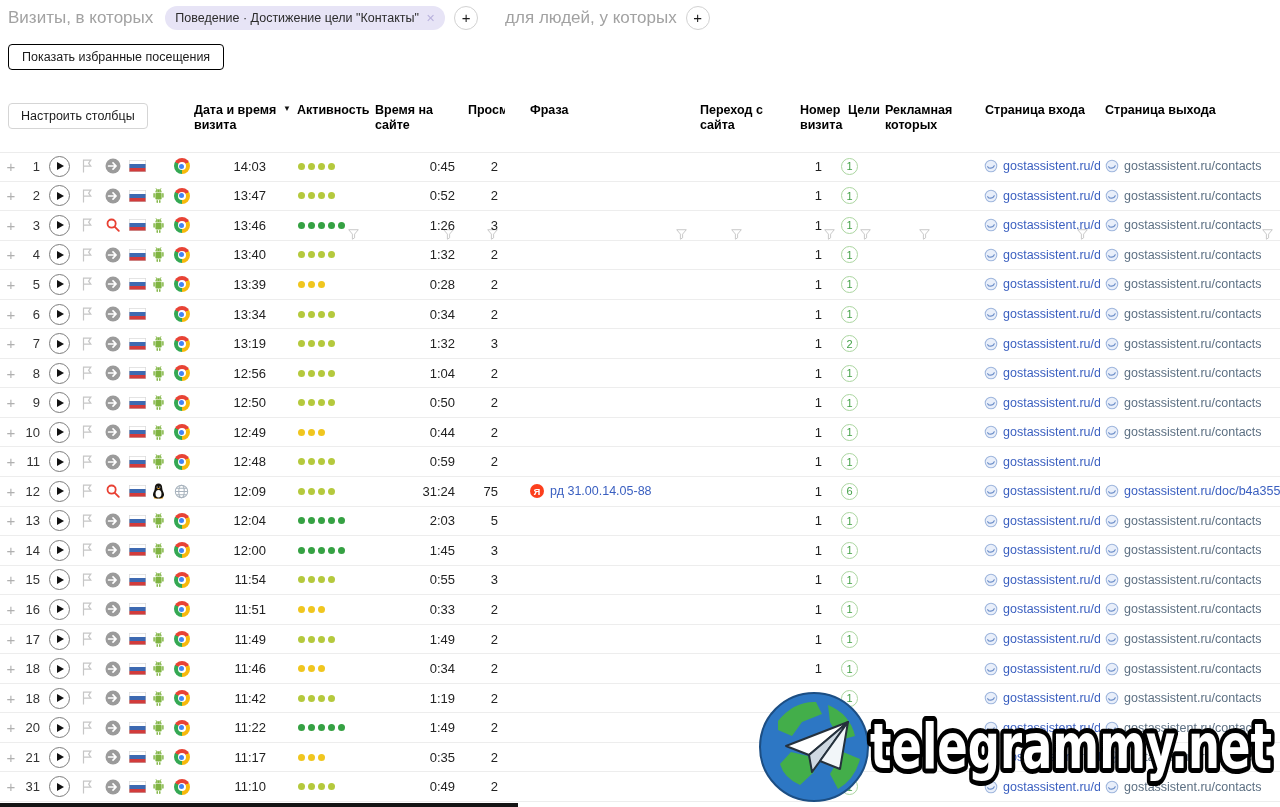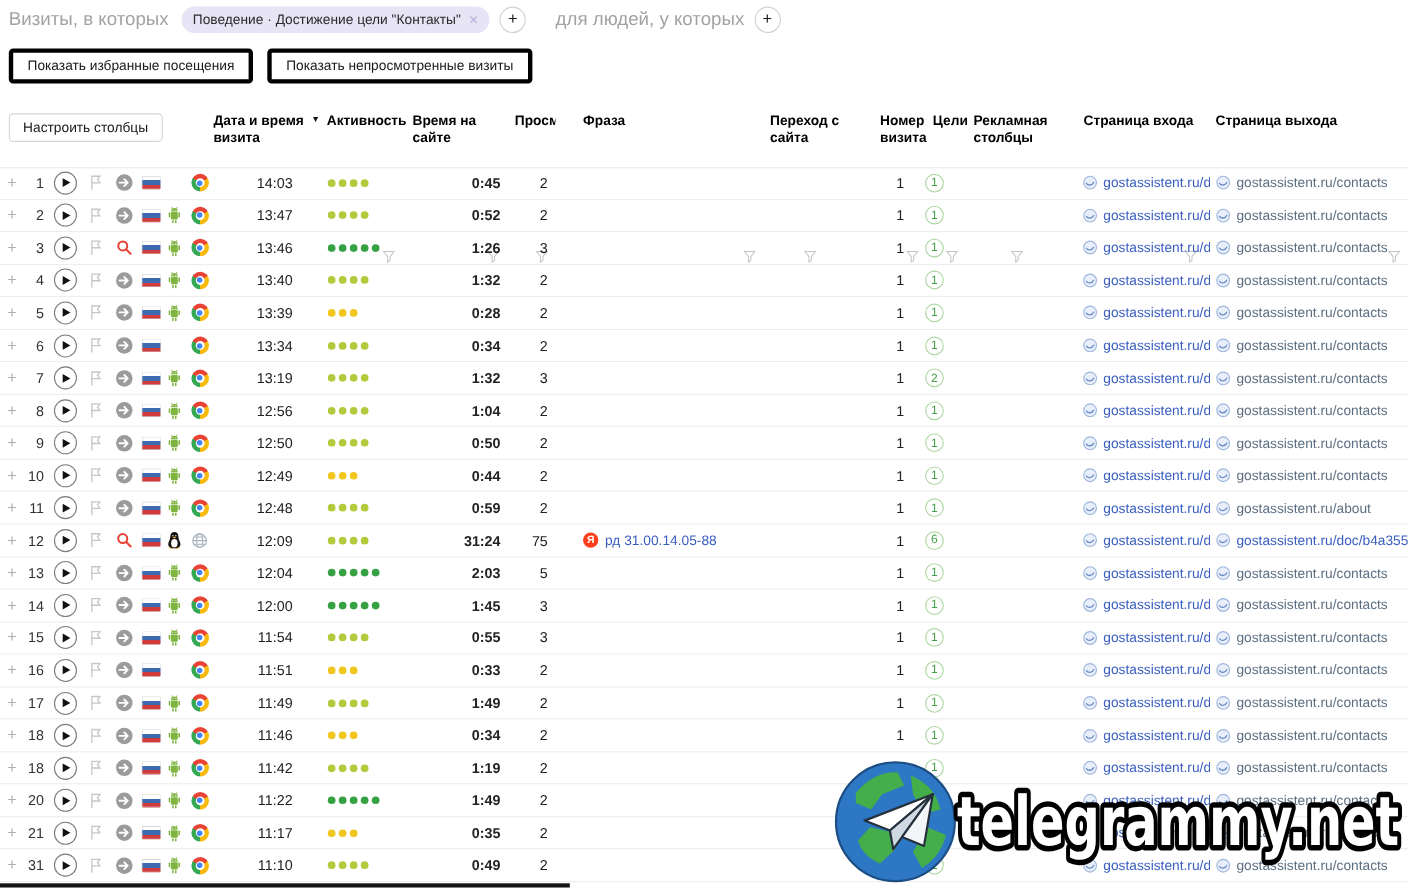--- a/index.html
+++ b/index.html
@@ -11,42 +11,42 @@
   
   .topbar{position:absolute;top:6px;left:8px;display:flex;align-items:center;height:24px;}
   .chip{display:inline-flex;align-items:center;background:#e7e4f6;border-radius:13px;height:24px;
     padding:0 10px;margin-left:12px;font-size:12.5px;color:#2b2b2b;cursor:pointer;white-space:nowrap;}
   .chip-x{margin-left:7px;color:#b9b2dd;font-size:11px;cursor:pointer;}
   .round-add{width:24px;height:24px;border-radius:50%;border:1px solid #d2d2d2;background:#fff;
     color:#1a1a1a;font-size:15px;line-height:20px;text-align:center;margin-left:9px;cursor:pointer;padding:0;}
   .people-label{margin-left:27px;}
   
   .actions{position:absolute;top:44px;left:8px;display:flex;gap:13px;}
-  .actions button{background:#fff;border:4px solid #000000;border-radius:4px;padding:5px 13px;
+  .actions button{background:#fff;border:1px solid #000000;border-radius:4px;padding:5px 13px;
     font-size:12.5px;color:#1a1a1a;font-family:inherit;cursor:pointer;white-space:nowrap;}
   
   .thead{position:absolute;top:95px;left:0;width:1280px;height:57px;border-bottom:1px solid #ececec;}
   .cfg-btn{position:absolute;left:8px;top:8px;background:#fff;border:1px solid #d5d5d5;border-radius:4px;
     padding:5px 12px;font-size:12.5px;color:#1a1a1a;font-family:inherit;cursor:pointer;}
   .hlabel{position:absolute;top:8px;font-size:12.5px;font-weight:bold;color:#000;line-height:15px;}
   .sort-tri{position:absolute;left:283px;top:9px;font-size:8px;color:#111;}
   .funnel{position:absolute;top:131px;cursor:pointer;}
   .clip{overflow:hidden;white-space:nowrap;}
   
   :root{--cols:22px 22px 30px 26px 26px 22px 21px 25px 96px 85px 85px 45px 190px 100px 33px 47px 103px 122px 1fr;}
   .tbody{position:absolute;top:152px;left:0;width:1280px;}
   .trow{display:grid;grid-template-columns:var(--cols);height:29.55px;box-sizing:border-box;
     border-bottom:1px solid #ededed;align-items:center;font-size:13px;}
   .cell{display:flex;align-items:center;height:100%;}
   .c-expand{justify-content:center;color:#b0b0b0;font-size:15px;cursor:pointer;}
   .c-num{justify-content:flex-end;padding-right:4px;color:#333;}
   .c-play,.c-flag,.c-source,.c-country,.c-os,.c-browser{justify-content:center;}
   .c-date{justify-content:flex-end;padding-right:24px;box-sizing:border-box;text-align:center;}
   .c-activity{padding-left:8px;gap:3px;}
-  .c-duration{justify-content:flex-end;padding-right:5px;box-sizing:border-box;font-weight:bold;}
+  .c-duration{justify-content:flex-end;padding-right:5px;box-sizing:border-box;}
   .c-views{justify-content:flex-end;padding-right:7px;box-sizing:border-box;}
   .c-phrase{padding-left:25px;gap:6px;box-sizing:border-box;font-size:12.5px;}
   .c-visitnum{justify-content:flex-end;padding-right:6px;box-sizing:border-box;}
   .c-goals{padding-left:13px;box-sizing:border-box;}
   .c-entry{padding-left:6px;gap:5px;box-sizing:border-box;overflow:hidden;}
   .c-exit{padding-left:5px;gap:5px;box-sizing:border-box;overflow:hidden;}
   .link{color:#3a5fc0;font-size:12.5px;white-space:nowrap;cursor:pointer;}
   .exit-text{color:#5d7083;font-size:12.5px;white-space:nowrap;}
   .exit-text.as-link{color:#3a5fc0;cursor:pointer;}
   .play-btn{width:21px;height:21px;border-radius:50%;border:1.5px solid #7d7d7d;background:#fff;
@@ -80,35 +80,34 @@
       <span>Поведение · Достижение цели "Контакты"</span>
       <span class="chip-x">✕</span>
     </span>
     <button class="round-add">+</button>
     <span class="muted people-label">для людей, у которых</span>
     <button class="round-add">+</button>
   </div>
 
   <div class="actions">
     <button>Показать избранные посещения</button>
-    <button>Показать непросмотренные визиты</button>
   </div>
 
   <div class="thead">
     <button class="cfg-btn">Настроить столбцы</button>
     <span class="hlabel" style="left:194px;width:92px;">Дата и время визита</span>
     <span class="sort-tri">▼</span>
     <span class="hlabel" style="left:297px;">Активность</span>
     <span class="hlabel" style="left:375px;width:72px;">Время на сайте</span>
     <span class="hlabel clip" style="left:468px;width:37px;">Просмотры</span>
     <span class="hlabel" style="left:530px;">Фраза</span>
     <span class="hlabel" style="left:700px;width:74px;">Переход с сайта</span>
     <span class="hlabel" style="left:800px;width:52px;">Номер визита</span>
     <span class="hlabel" style="left:848px;">Цели</span>
-    <span class="hlabel" style="left:885px;width:84px;">Рекламная столбцы</span>
+    <span class="hlabel" style="left:885px;width:84px;">Рекламная которых</span>
     <span class="hlabel" style="left:985px;">Страница входа</span>
     <span class="hlabel" style="left:1105px;">Страница выхода</span>
 
     <span class="funnel" style="left:348px;"><svg width="11" height="11" viewBox="0 0 12 12">
           <path d="M0.8 0.8h10.4L7.2 5.6v4l-2.4 1.5V5.6z" fill="none" stroke="#c4c4c4" stroke-width="1"></path>
         </svg></span>
     <span class="funnel" style="left:443px;"><svg width="11" height="11" viewBox="0 0 12 12">
           <path d="M0.8 0.8h10.4L7.2 5.6v4l-2.4 1.5V5.6z" fill="none" stroke="#c4c4c4" stroke-width="1"></path>
         </svg></span>
     <span class="funnel" style="left:487px;"><svg width="11" height="11" viewBox="0 0 12 12">
@@ -979,29 +978,20 @@
       <span class="cell c-adsystem"></span>
       <span class="cell c-entry">
           <span class="ic ic-favicon">
             <svg width="14" height="14" viewBox="0 0 16 16">
               <circle cx="8" cy="8" r="6.6" fill="#e9effa" stroke="#9fb6dd" stroke-width="1.2"></circle>
               <path d="M4.2 8.8c1.3 2.5 6 2.4 7.5-1" fill="none" stroke="#6d8fc9" stroke-width="1.4" stroke-linecap="round"></path>
             </svg>
           </span>
           <span class="link">gostassistent.ru/doc…</span>
         </span>
-      <span class="cell c-exit">
-          <span class="ic ic-favicon">
-            <svg width="14" height="14" viewBox="0 0 16 16">
-              <circle cx="8" cy="8" r="6.6" fill="#e9effa" stroke="#9fb6dd" stroke-width="1.2"></circle>
-              <path d="M4.2 8.8c1.3 2.5 6 2.4 7.5-1" fill="none" stroke="#6d8fc9" stroke-width="1.4" stroke-linecap="round"></path>
-            </svg>
-          </span>
-          <span class="exit-text">gostassistent.ru/about</span>
-        </span>
     </div>
       <div class="trow">
       <span class="cell c-expand">+</span>
       <span class="cell c-num">12</span>
       <span class="cell c-play">
         <span class="play-btn">
             <span class="play-tri"></span>
           </span>
       </span>
       <span class="cell c-flag">

